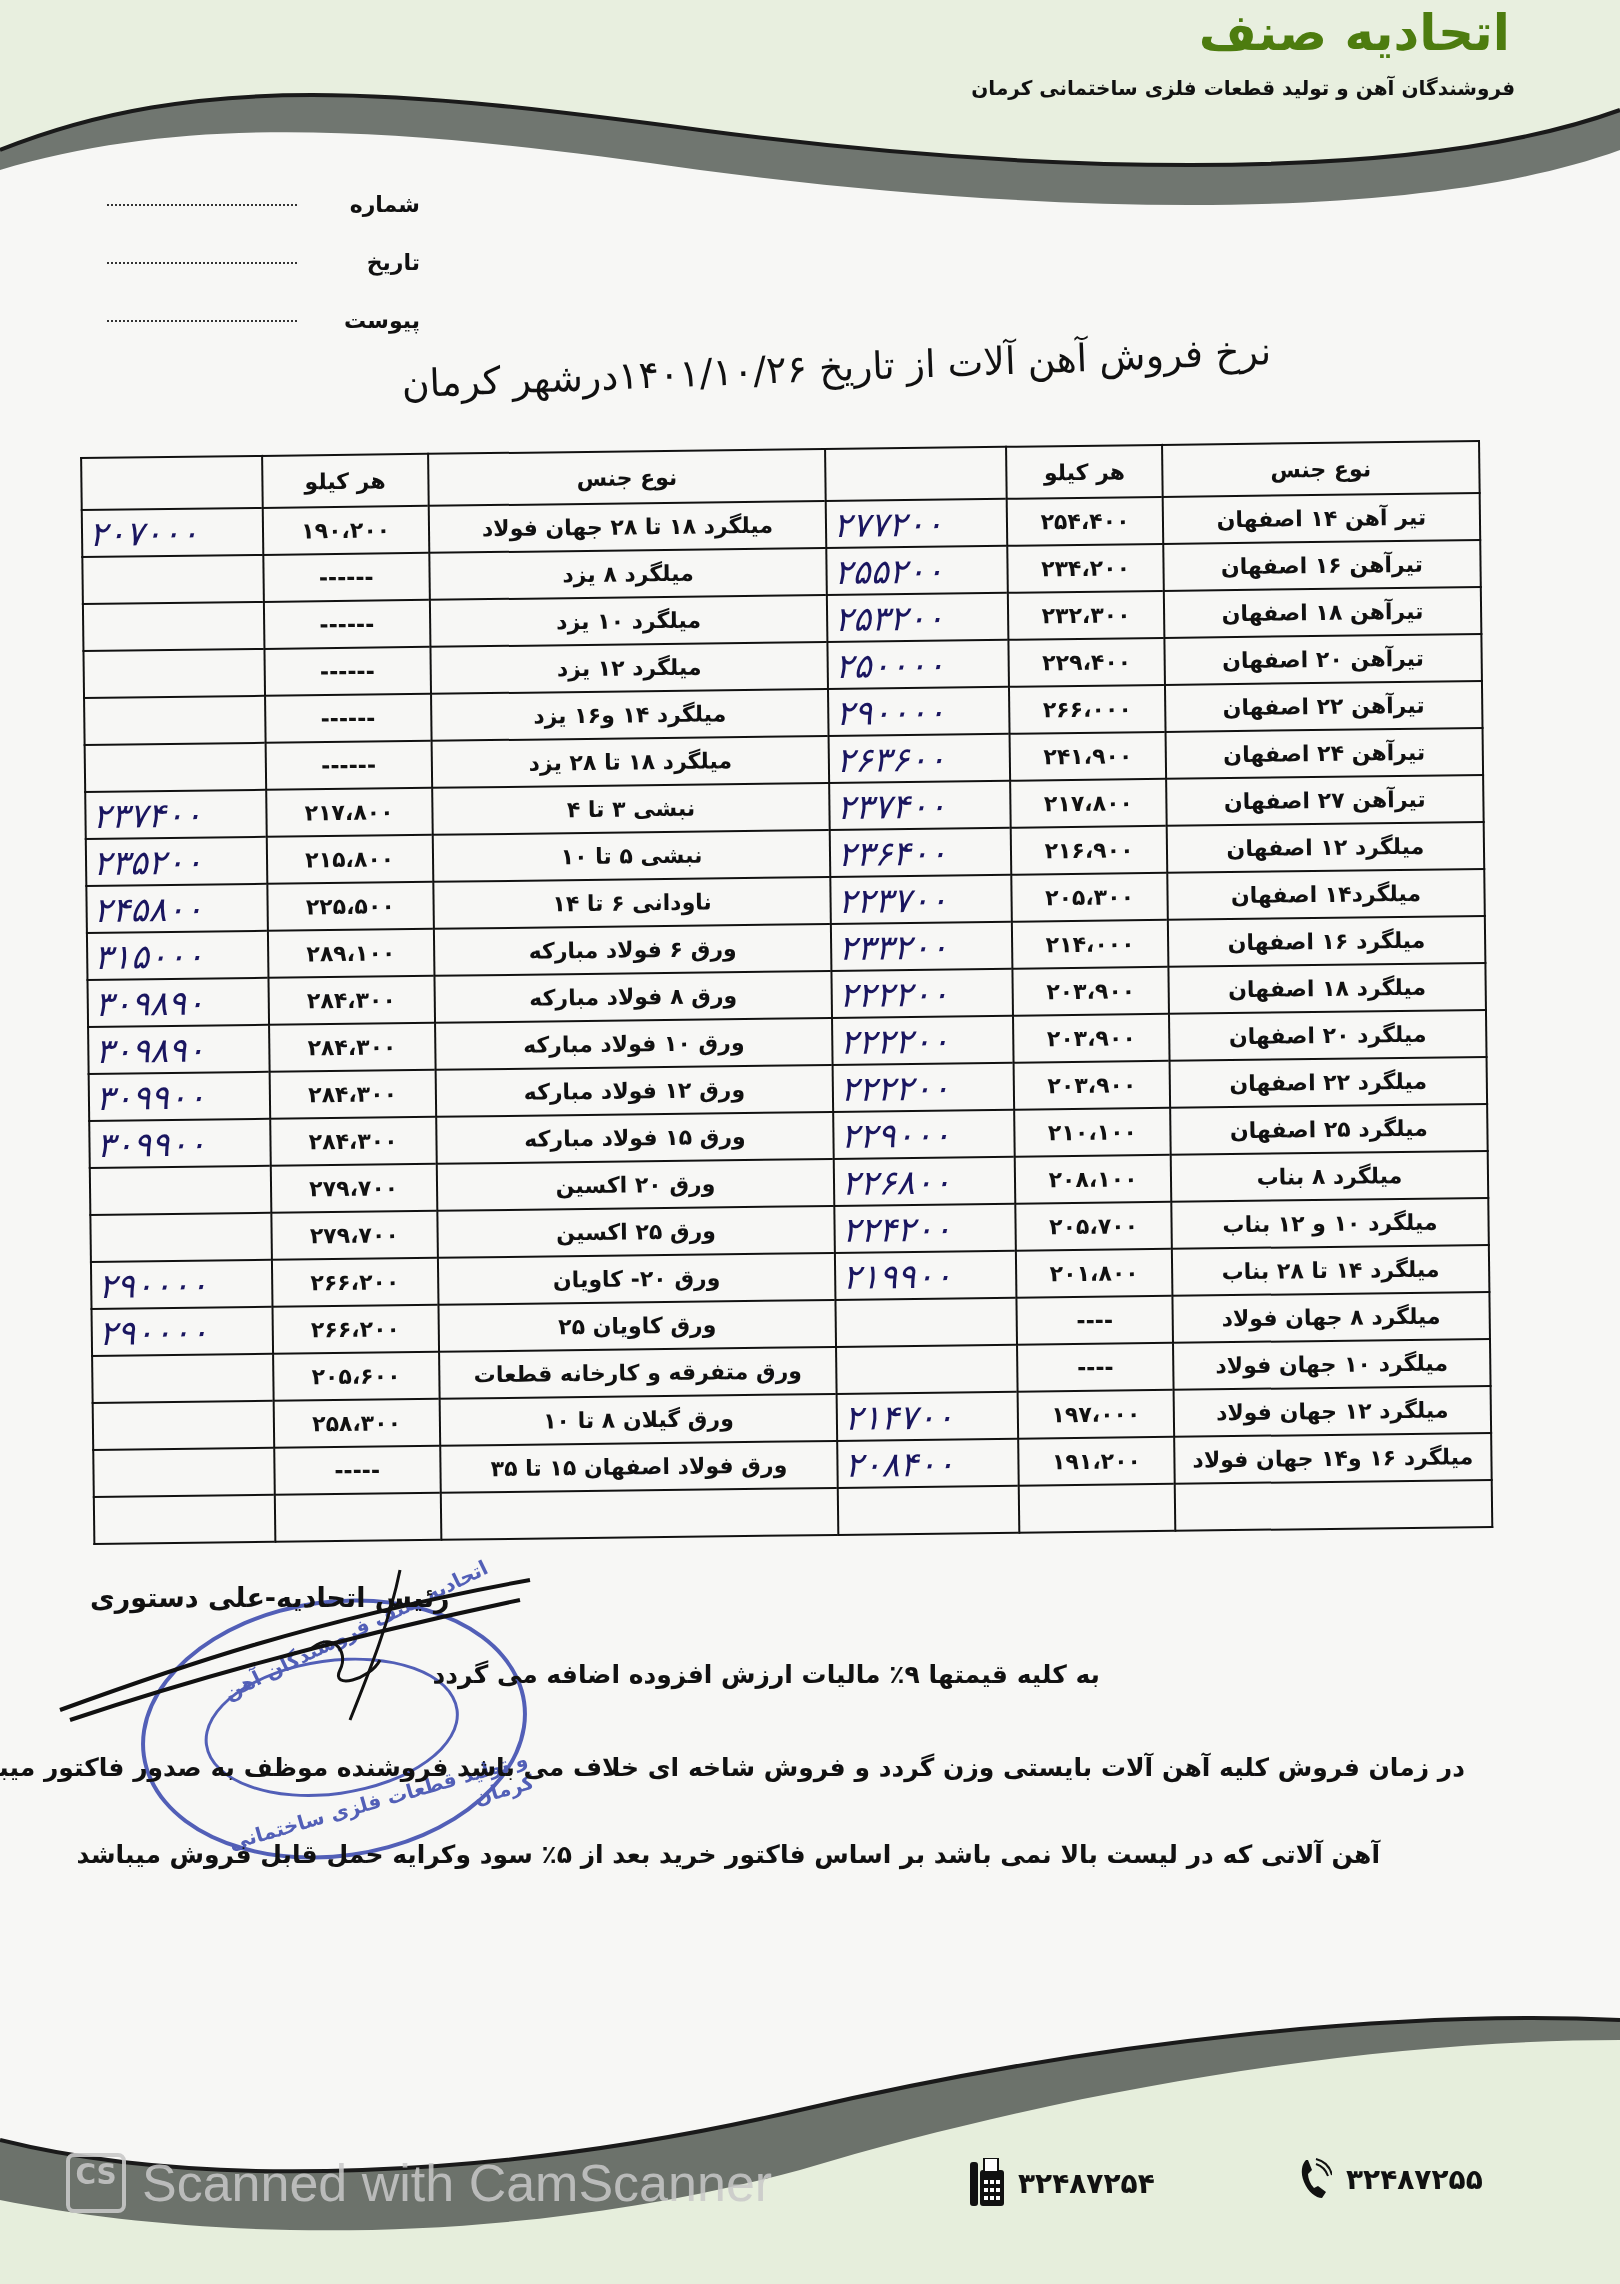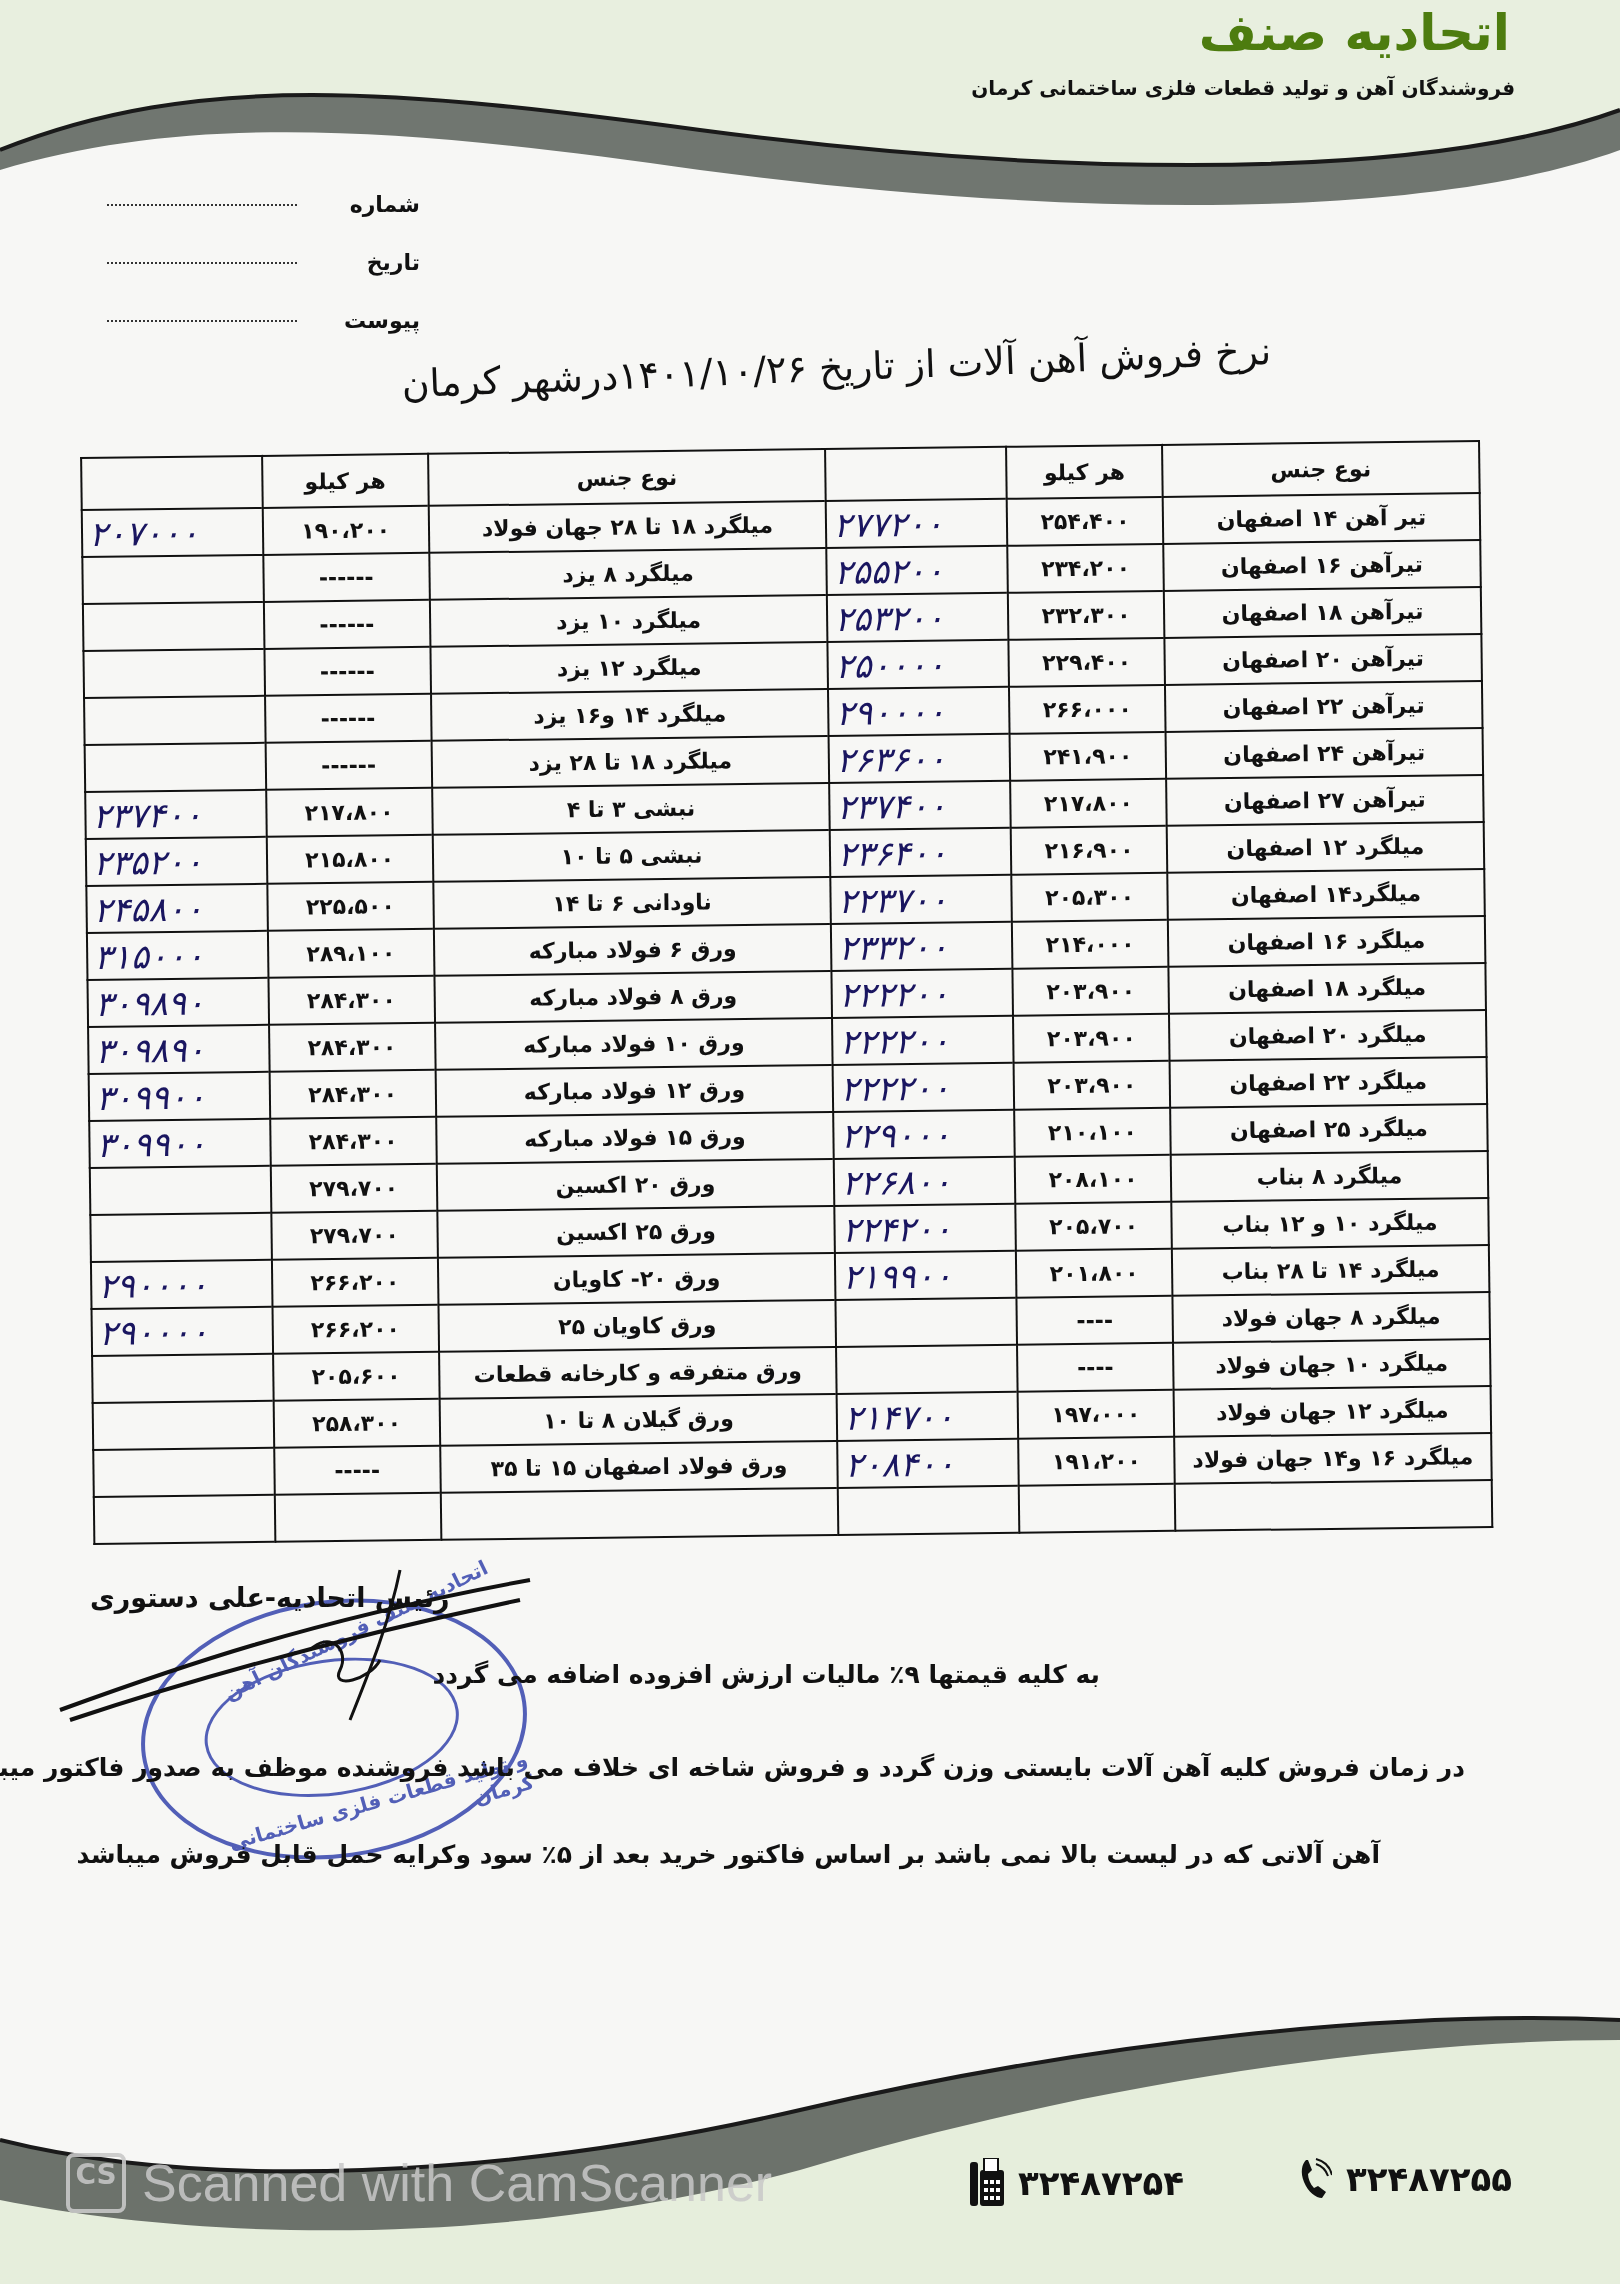--- a/index.html
+++ b/index.html
@@ -71,21 +71,21 @@
     position:absolute; left:60px; top:55px; width:250px; height:130px;
     border:3px solid #2a3aa8; border-radius:50%;
   }
   .stamp-text-top { position:absolute; left:80px; top:18px; font-size:20px; font-weight:bold; direction:rtl; transform:rotate(-18deg); }
   .stamp-text-bot { position:absolute; left:70px; top:190px; font-size:20px; font-weight:bold; direction:rtl; transform:rotate(-8deg); }
   .signature { position:absolute; left:50px; top:1560px; width:500px; height:190px; }
 
   .contact { position:absolute; top:2158px; display:flex; align-items:center; gap:14px; direction:ltr; }
   .contact-fax { left:970px; }
   .contact-phone { left:1300px; }
-  .contact-num { font-size:34px; font-weight:bold; letter-spacing:2px; }
+  .contact-num { font-size:28px; font-weight:bold; letter-spacing:2px; }
 
   .cs-watermark {
     position:absolute; left:66px; top:2153px; display:flex; align-items:center; gap:16px;
     color:rgba(200,200,200,.85);
   }
   .cs-logo {
     width:60px; height:60px; border:4px solid rgba(200,200,200,.9); border-radius:8px;
     font-size:28px; font-weight:bold; display:flex; align-items:flex-start; justify-content:center; padding-top:1px; box-sizing:border-box;
   }
   .cs-text { font-size:52px; font-family:"Liberation Sans", sans-serif; }

